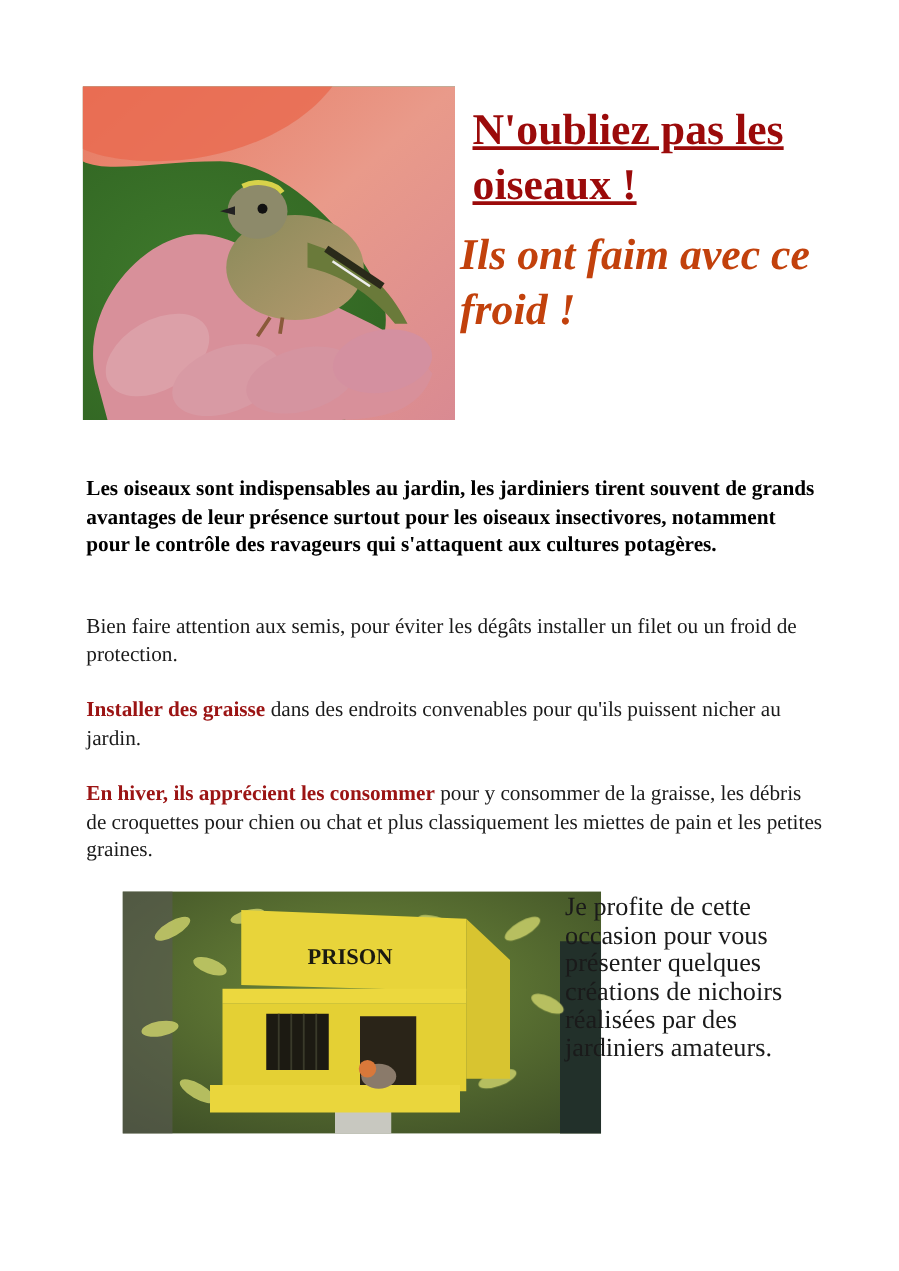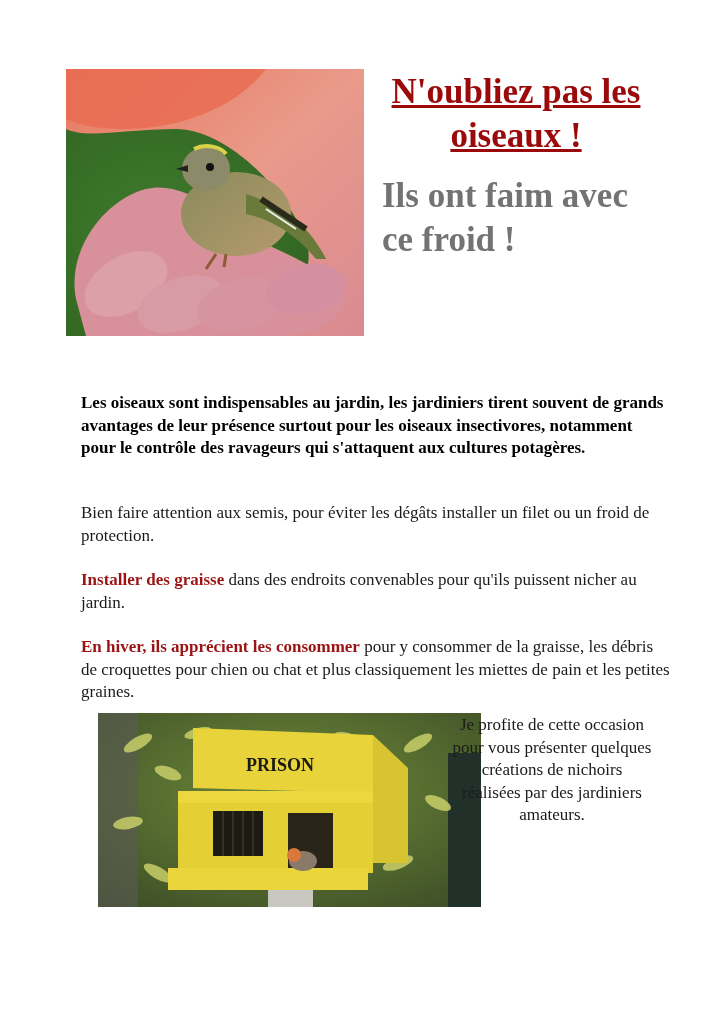--- a/index.html
+++ b/index.html
@@ -1,29 +1,29 @@
 <!DOCTYPE html>
 <html><head>
 <meta charset="utf-8">
 <style>
   html, body { margin: 0; padding: 0; background: #ffffff; }
   body { width: 719px; height: 1017px; position: relative; overflow: hidden;
          font-family: "Liberation Serif", "DejaVu Serif", serif; color: #1a1a1a; }
   .img1 { position: absolute; left: 66px; top: 69px; width: 298px; height: 267px; overflow: hidden; }
   .img2 { position: absolute; left: 69px; top: 713px; width: 412px; height: 194px; overflow: hidden; text-align: right; }
   .title-block { position: absolute; left: 366px; top: 70px; width: 300px; }
-  .title-red { color: #9b0a0a; font-weight: bold; font-size: 35px; line-height: 44px; text-decoration: underline; margin: 0; text-align: center; }
-  .title-italic { color: #737373; font-weight: bold; font-size: 35px; line-height: 44px; margin: 16px; }
-  .para { position: absolute; left: 69px; width: 590px; font-size: 17px; line-height: 22.5px; margin: 12px; }
+  .title-red { color: #9b0a0a; font-weight: bold; font-size: 35px; line-height: 44px; text-decoration: underline; margin: 12px; }
+  .title-italic { color: #c2410c; font-weight: bold; font-style: italic; font-size: 35px; line-height: 44px; margin: 2px; }
+  .para { position: absolute; left: 69px; width: 590px; font-size: 17px; line-height: 22.5px; margin: 0; }
   .p1 { top: 380px; font-weight: bold; color: #000; }
   .p2 { top: 490px; }
   .p3 { top: 557px; }
   .p4 { top: 624px; }
   .red-bold { color: #9b1414; font-weight: bold; }
-  .side-text { position: absolute; left: 452px; top: 714px; width: 200px; font-size: 17px; line-height: 22.5px; margin: 0; text-align: center; }
+  .side-text { position: absolute; left: 452px; top: 714px; width: 200px; font-size: 21px; line-height: 22.5px; margin: 0; }
 </style>
 </head>
 <body>
 
 <div class="img1">
   <svg width="298" height="267" viewBox="0 0 298 267">
     <defs>
       <radialGradient id="bg1" cx="0.3" cy="0.6" r="0.9">
         <stop offset="0" stop-color="#3f7a2c"></stop>
         <stop offset="1" stop-color="#2a5a1e"></stop>

